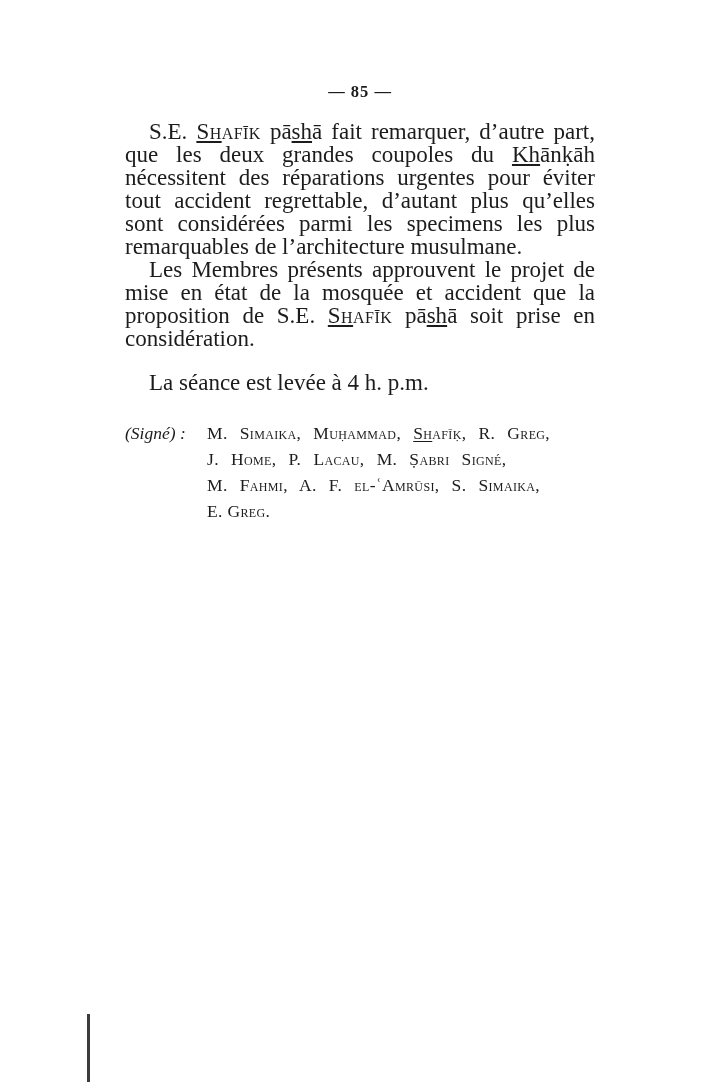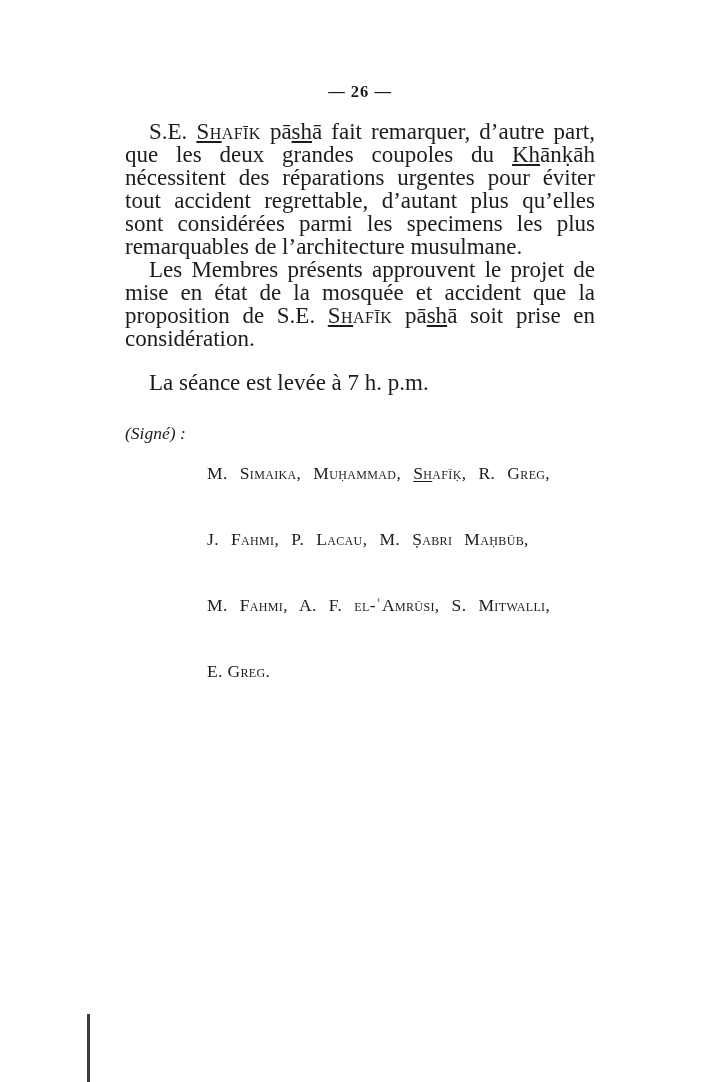--- a/index.html
+++ b/index.html
@@ -53,53 +53,52 @@
     line-height: 26px;
     white-space: nowrap;
   }
   .sig-lines {
     flex: 1;
     padding-left: 2px;
   }
   .sig-line {
     line-height: 26px;
     white-space: nowrap;
-    margin-top: 40px;
   }
   .spread { word-spacing: 0.42em; }
   .scan-artifact {
     position: absolute;
     left: 87px;
     top: 1014px;
     width: 3px;
     height: 68px;
     background: #1a1a1a;
     opacity: 0.85;
   }
 </style>
 </head>
 <body>
 
 <div class="page">
   <div class="content">
 
-    <div class="pageno">— 26 —</div>
+    <div class="pageno">— 85 —</div>
 
     <p class="body"><span>S.E. </span><span class="sc ul">Sh</span><span class="sc">afīk</span><span> pā</span><span class="ul">sh</span><span>ā fait remarquer, d’autre part, que les deux grandes coupoles du </span><span class="ul">Kh</span><span>ānḳāh nécessitent des réparations urgentes pour éviter tout accident regrettable, d’autant plus qu’elles sont considérées parmi les specimens les plus remarquables de l’architecture musulmane.</span></p>
 
     <p class="body"><span>Les Membres présents approuvent le projet de mise en état de la mosquée et accident que la proposition de S.E. </span><span class="sc ul">Sh</span><span class="sc">afīk</span><span> pā</span><span class="ul">sh</span><span>ā soit prise en considération.</span></p>
 
-    <p class="body standalone">La séance est levée à 7 h. p.m.</p>
+    <p class="body standalone">La séance est levée à 4 h. p.m.</p>
 
     <div class="sig">
       <div class="sig-label">(Signé) :</div>
       <div class="sig-lines">
         <div class="sig-line spread"><span class="sc">M. Simaika, Muḥammad, </span><span class="sc ul">Sh</span><span class="sc">afīḳ, R. Greg,</span></div>
-        <div class="sig-line spread"><span class="sc">J. Fahmi, P. Lacau, M. Ṣabri Maḥbūb,</span></div>
-        <div class="sig-line spread"><span class="sc">M. Fahmi, A. F. el-ʿAmrūsi, S. Mitwalli,</span></div>
+        <div class="sig-line spread"><span class="sc">J. Home, P. Lacau, M. Ṣabri Signé,</span></div>
+        <div class="sig-line spread"><span class="sc">M. Fahmi, A. F. el-ʿAmrūsi, S. Simaika,</span></div>
         <div class="sig-line"><span class="sc">E. Greg.</span></div>
       </div>
     </div>
 
   </div>
 
   <div class="scan-artifact"></div>
 </div>
 
 </body></html>

